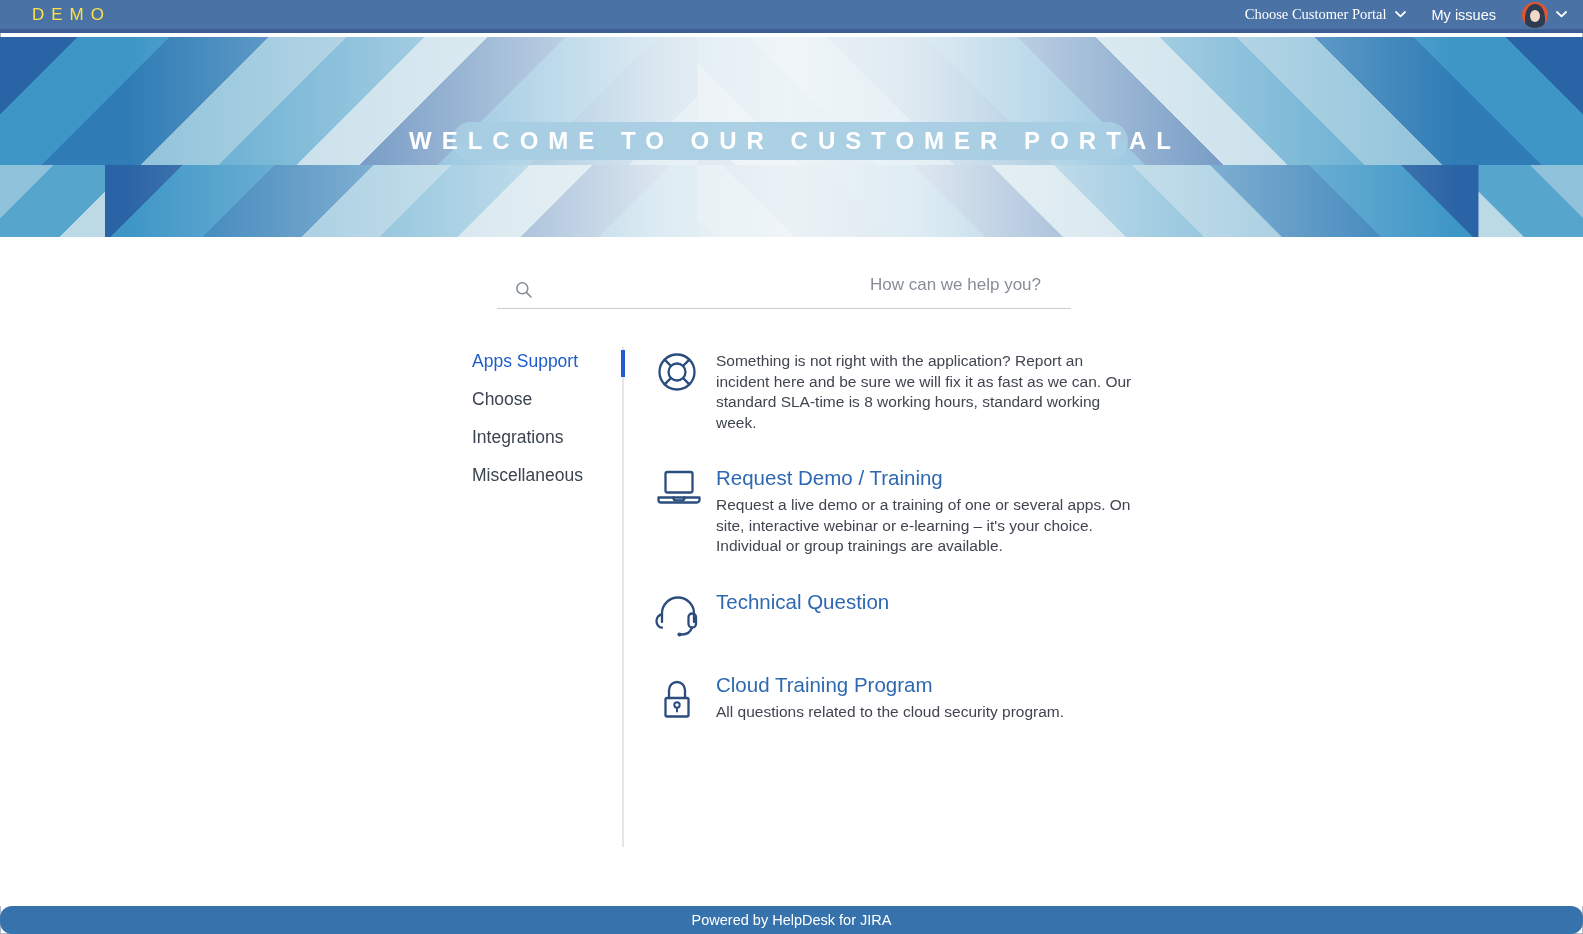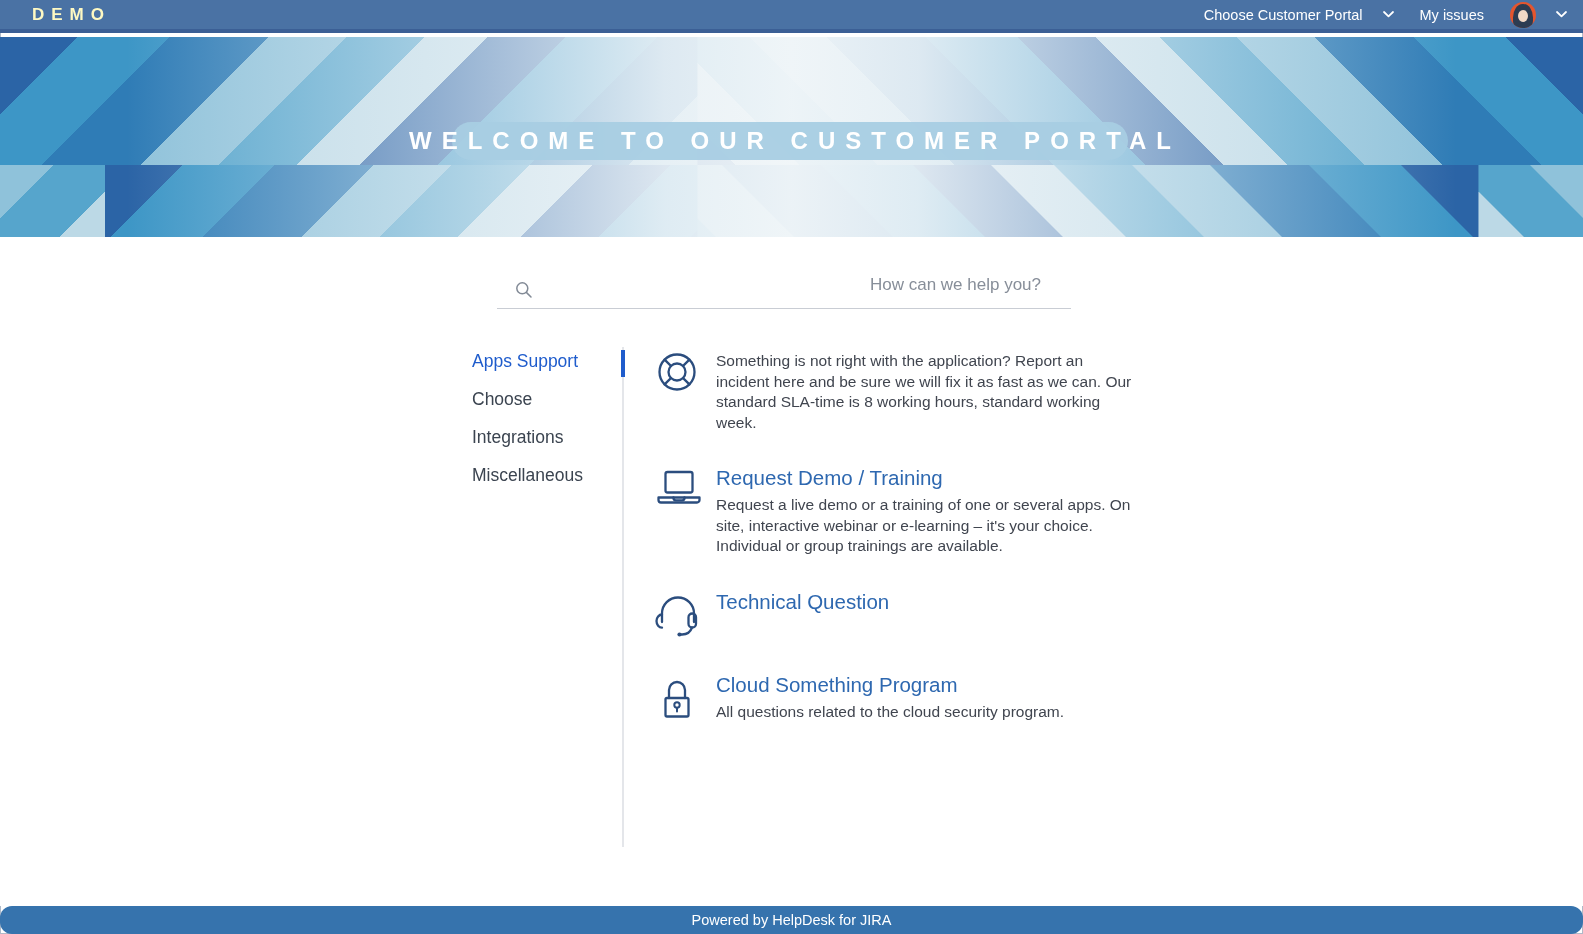--- a/index.html
+++ b/index.html
@@ -12,23 +12,23 @@
     box-shadow: inset 0 0 0 1px rgba(96,118,148,.5);
   }
   [data-interactable="true"] { cursor:pointer; }
 
   
   .topbar {
     position:absolute; top:0; left:0; right:0; height:33px;
     background:#4a72a4; border-bottom:4px solid #3b5f95;
     display:flex; align-items:center; color:#fff; padding:0 16px 0 32px;
   }
-  .logo { font-size:17px; font-weight:700; letter-spacing:7px; color:#fef9c3; }
+  .logo { font-size:17px; font-weight:400; letter-spacing:7px; color:#fde047; }
   .topbar-right { margin-left:auto; display:flex; align-items:center; gap:26px; font-size:14.5px; }
-  .portal-select, .user-menu { display:flex; align-items:center; gap:20px; }
+  .portal-select, .user-menu { display:flex; align-items:center; gap:8px;font-family:Liberation Serif, serif; }
   .chev svg { display:block; }
   .avatar {
     width:26px; height:26px; border-radius:50%;
     background:#e4552e; position:relative; overflow:hidden; flex-shrink:0;
   }
   .avatar::before {
     content:''; position:absolute; left:3px; top:2px; width:20px; height:28px;
     background:#2c3c52; border-radius:48% 48% 40% 40%;
   }
   .avatar::after {
@@ -223,21 +223,21 @@
       <div class="request-item last" data-interactable="true">
         <div class="req-icon" data-interactable="false">
           <svg width="44" height="48" viewBox="0 0 44 48" class="icon-stroke">
             <path d="M14 23 v-8 a8 8 0 0 1 16 0 v8"></path>
             <rect x="10.5" y="23" width="23" height="18.5" rx="1.5"></rect>
             <circle cx="22" cy="30" r="2.7" stroke-width="2"></circle>
             <path d="M22 32.8 v3.6" stroke-width="2"></path>
           </svg>
         </div>
         <div>
-          <div class="req-title" data-interactable="true">Cloud Something Program</div>
+          <div class="req-title" data-interactable="true">Cloud Training Program</div>
           <div class="req-desc" data-interactable="false">All questions related to the cloud security program.</div>
         </div>
       </div>
 
     </section>
   </div>
 </main>
 
 <footer class="footer" data-interactable="false">
   <span data-interactable="true">Powered by HelpDesk for JIRA</span>

